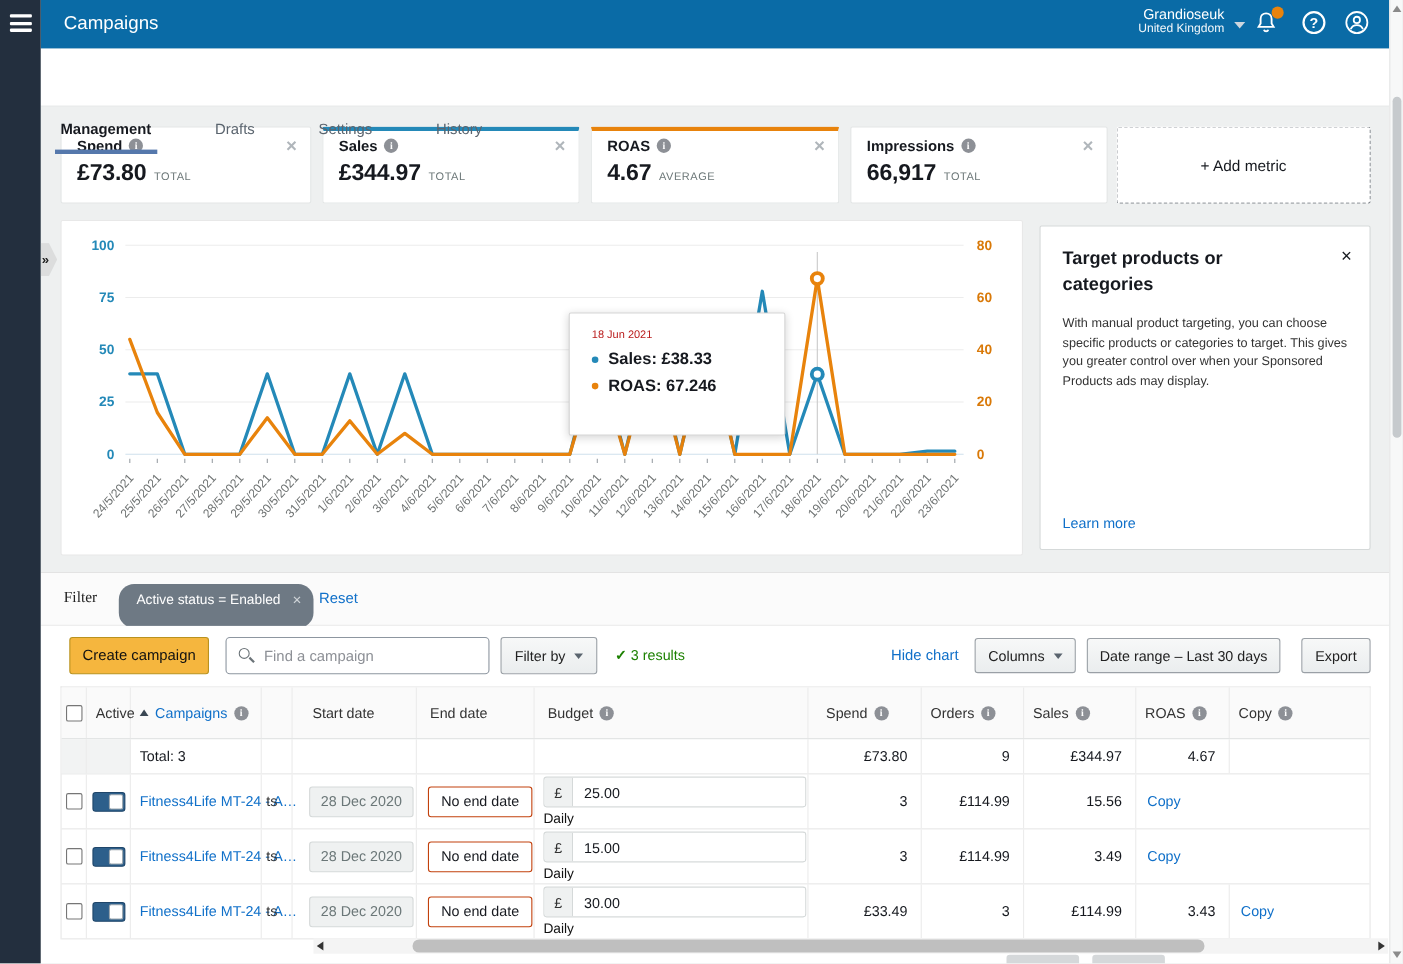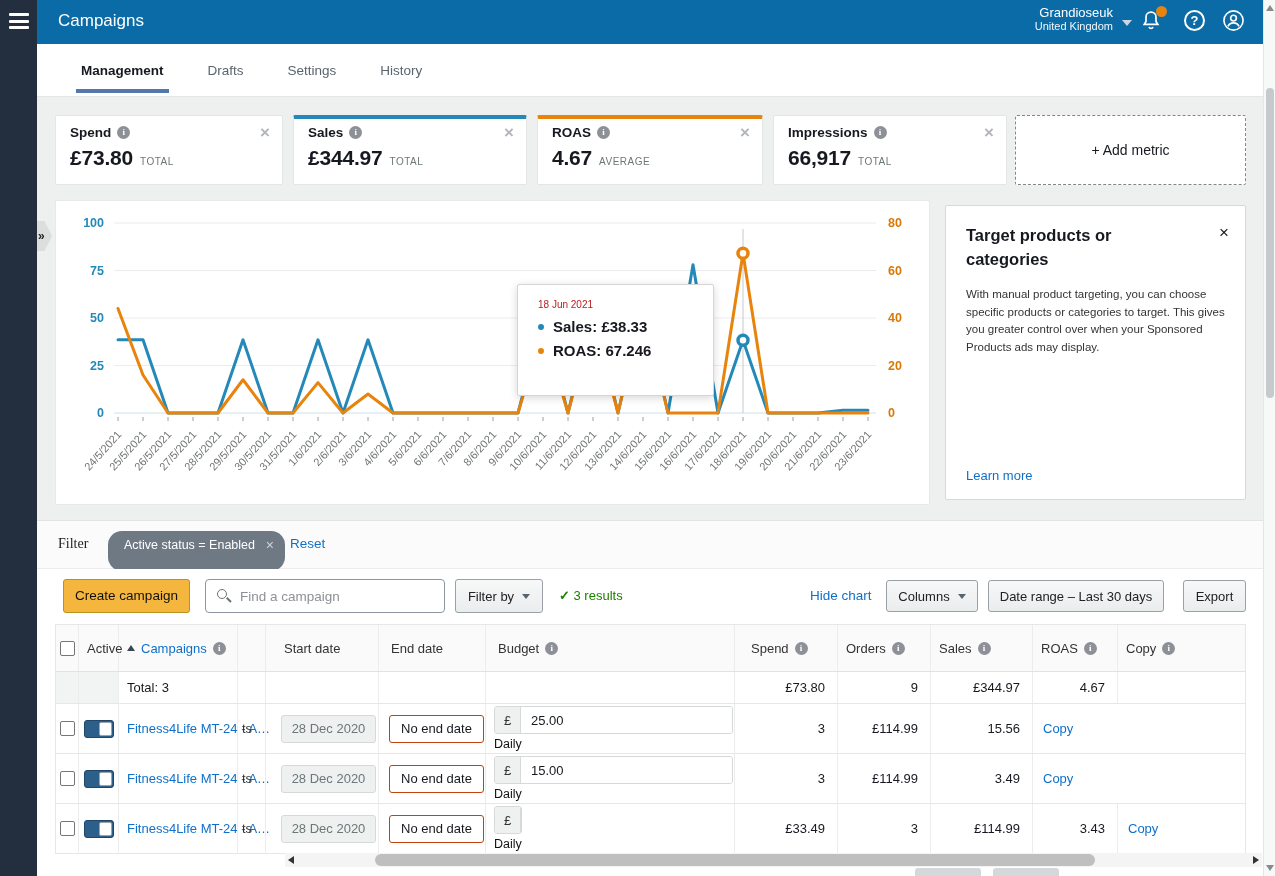--- a/index.html
+++ b/index.html
@@ -24,21 +24,21 @@
     border-right:5px solid transparent; border-top:6px solid #cdd6de; cursor:pointer; }
   .bell-wrap { position:absolute; right:98px; top:9px; width:26px; height:26px; cursor:pointer; }
   .bell-dot { position:absolute; right:-2px; top:-3px; width:11px; height:11px; border-radius:50%; background:#e8830c; }
   .help-circle { position:absolute; right:58px; top:10px; width:21px; height:21px; border:2px solid #fff; border-radius:50%;
     color:#fff; font-size:13px; font-weight:bold; text-align:center; line-height:17px; cursor:pointer; }
   .help-circle::before { content:"?"; }
   .user-wrap { position:absolute; right:18px; top:9px; width:23px; height:23px; cursor:pointer; }
 
   
   .tabbar { position:absolute; left:37px; top:44px; width:1226px; height:53px; background:#fff; border-bottom:1px solid #e3e6e6; z-index:3; }
-  .tabs { display:flex; padding-left:44px; height:100%; align-items:center; gap:44px; }
+  .tabs { display:flex; padding-left:18px; height:100%; align-items:center; gap:58px;margin-top:47px; }
   .tab { font-size:13.5px; color:#5a646e; cursor:pointer; position:relative; height:100%; display:flex; align-items:center; }
   .tab.active { font-weight:bold; color:#16191f; }
   .tab.active::after { content:""; position:absolute; left:-5px; right:-5px; bottom:3px; height:4px; background:#5578ac; }
 
   
   .card { position:absolute; top:115px; height:70px; background:#fff; border:1px solid #e3e6e6; border-radius:2px; padding:8px 12px 6px 14px; }
   .card.accent-blue { border-top:4px solid #2489b8; padding-top:5px; }
   .card.accent-orange { border-top:4px solid #e8830c; padding-top:5px; }
   .card-label-row { display:flex; align-items:center; font-size:13.5px; font-weight:bold; }
   .card-close { margin-left:auto; color:#b0b6bb; font-size:17px; cursor:pointer; line-height:1; }
@@ -510,20 +510,21 @@
         </div>
       <div class="cell">
           <span class="date-box">28 Dec 2020</span>
         </div>
       <div class="cell">
           <span class="enddate-box">No end date</span>
         </div>
       <div class="cell budget-cell">
         <span class="budget-control">
             <span class="budget-prefix">£</span>
+            <input class="budget-input" type="text" value="30.00" style="">
           </span>
         <span class="budget-cadence">Daily</span>
       </div>
       <div class="cell c-right">£33.49</div>
       <div class="cell c-right">3</div>
       <div class="cell c-right">£114.99</div>
       <div class="cell c-right">3.43</div>
       <div class="cell">
           <span class="copy-link">Copy</span>
         </div>

